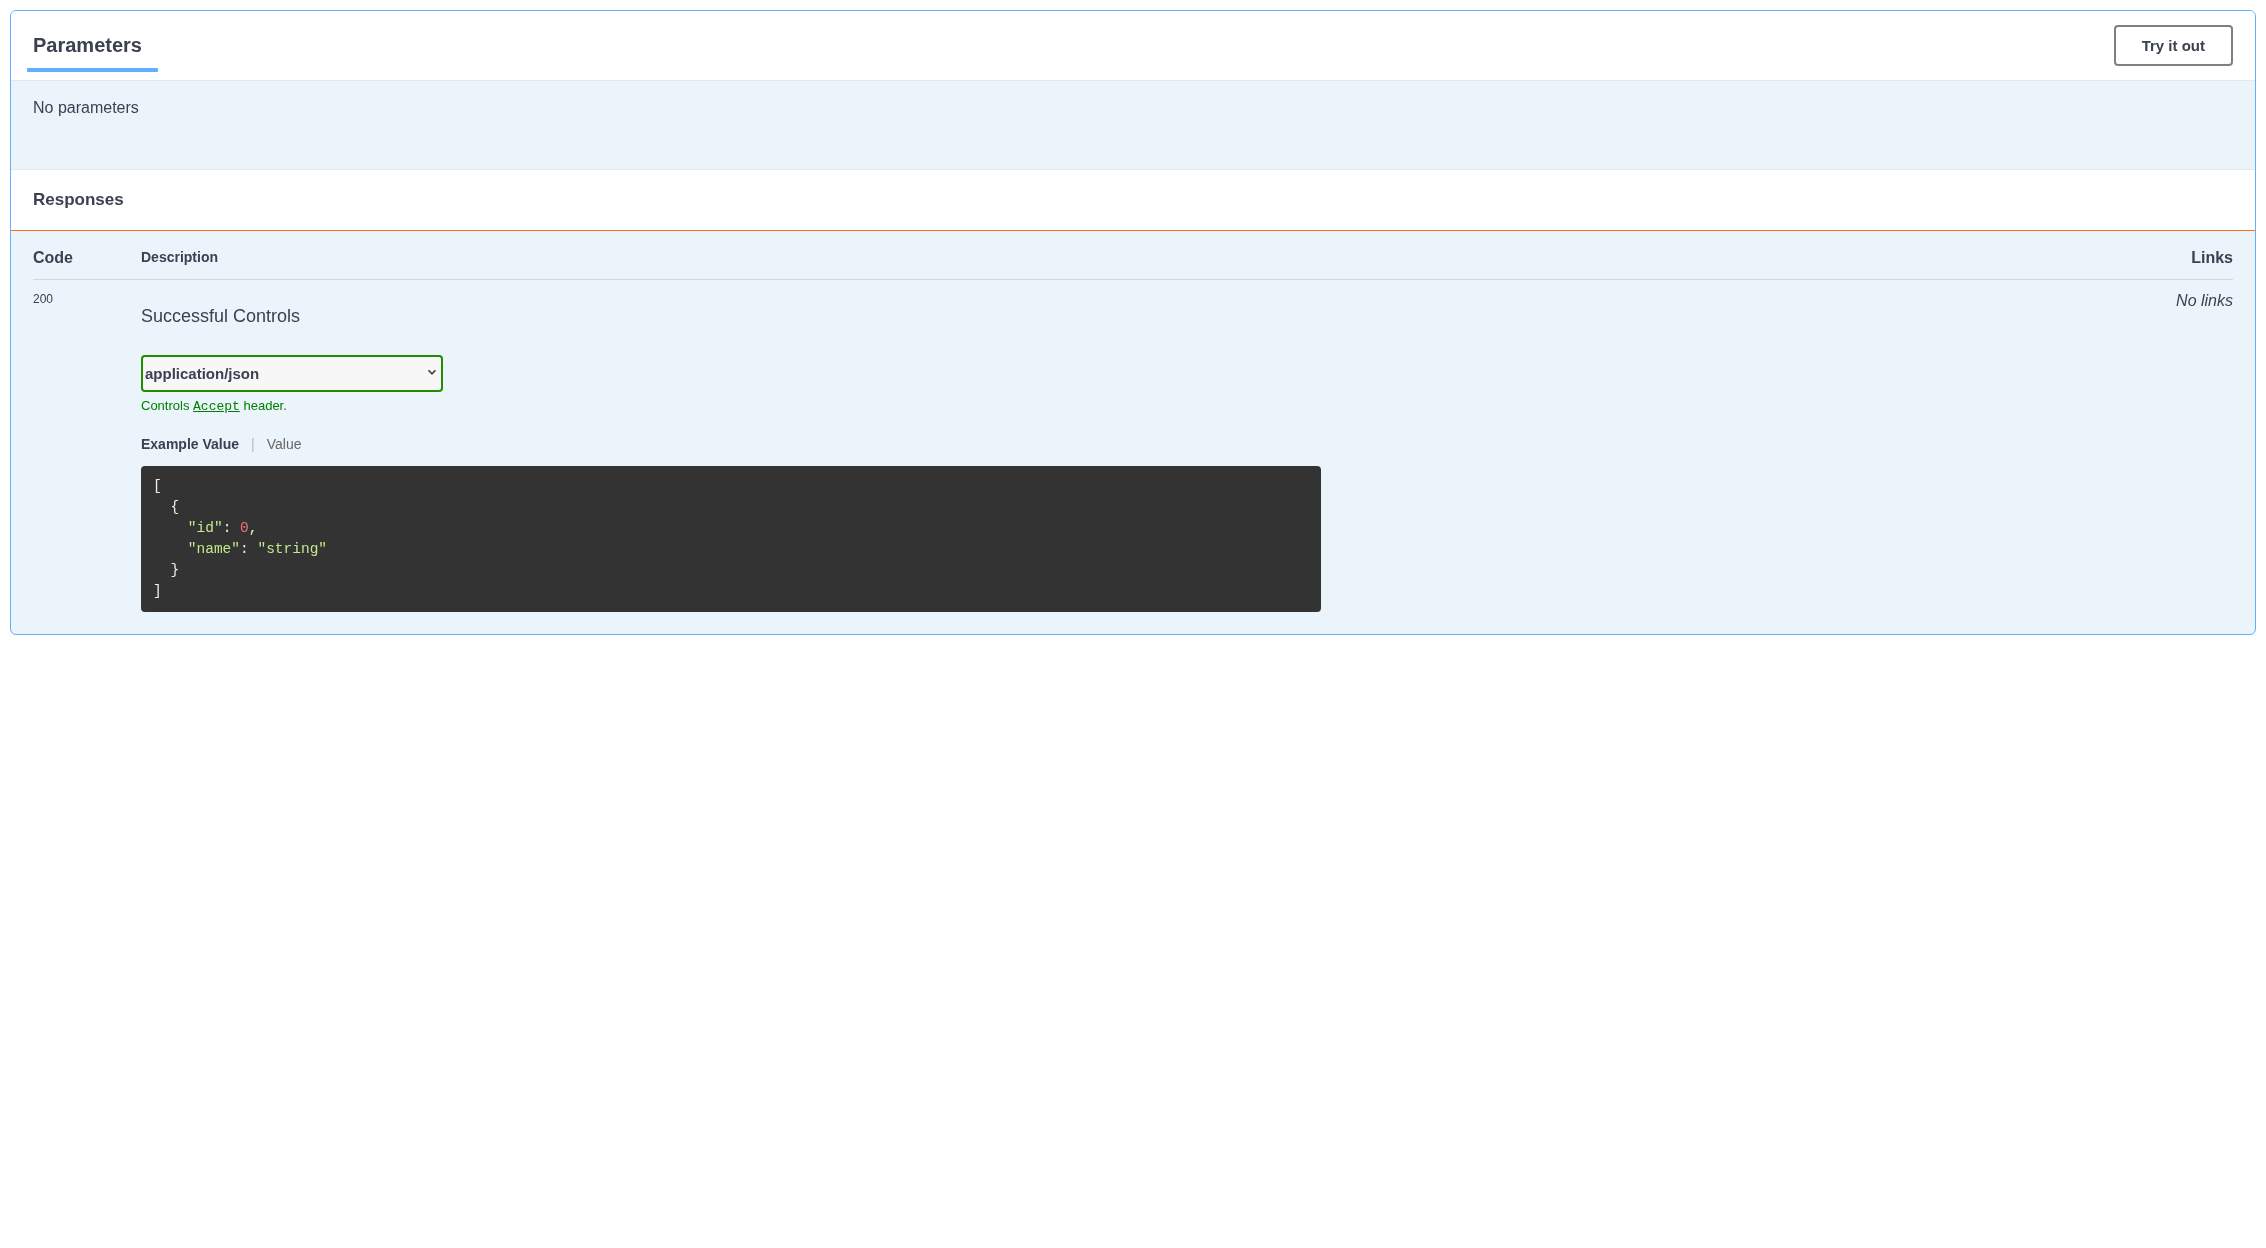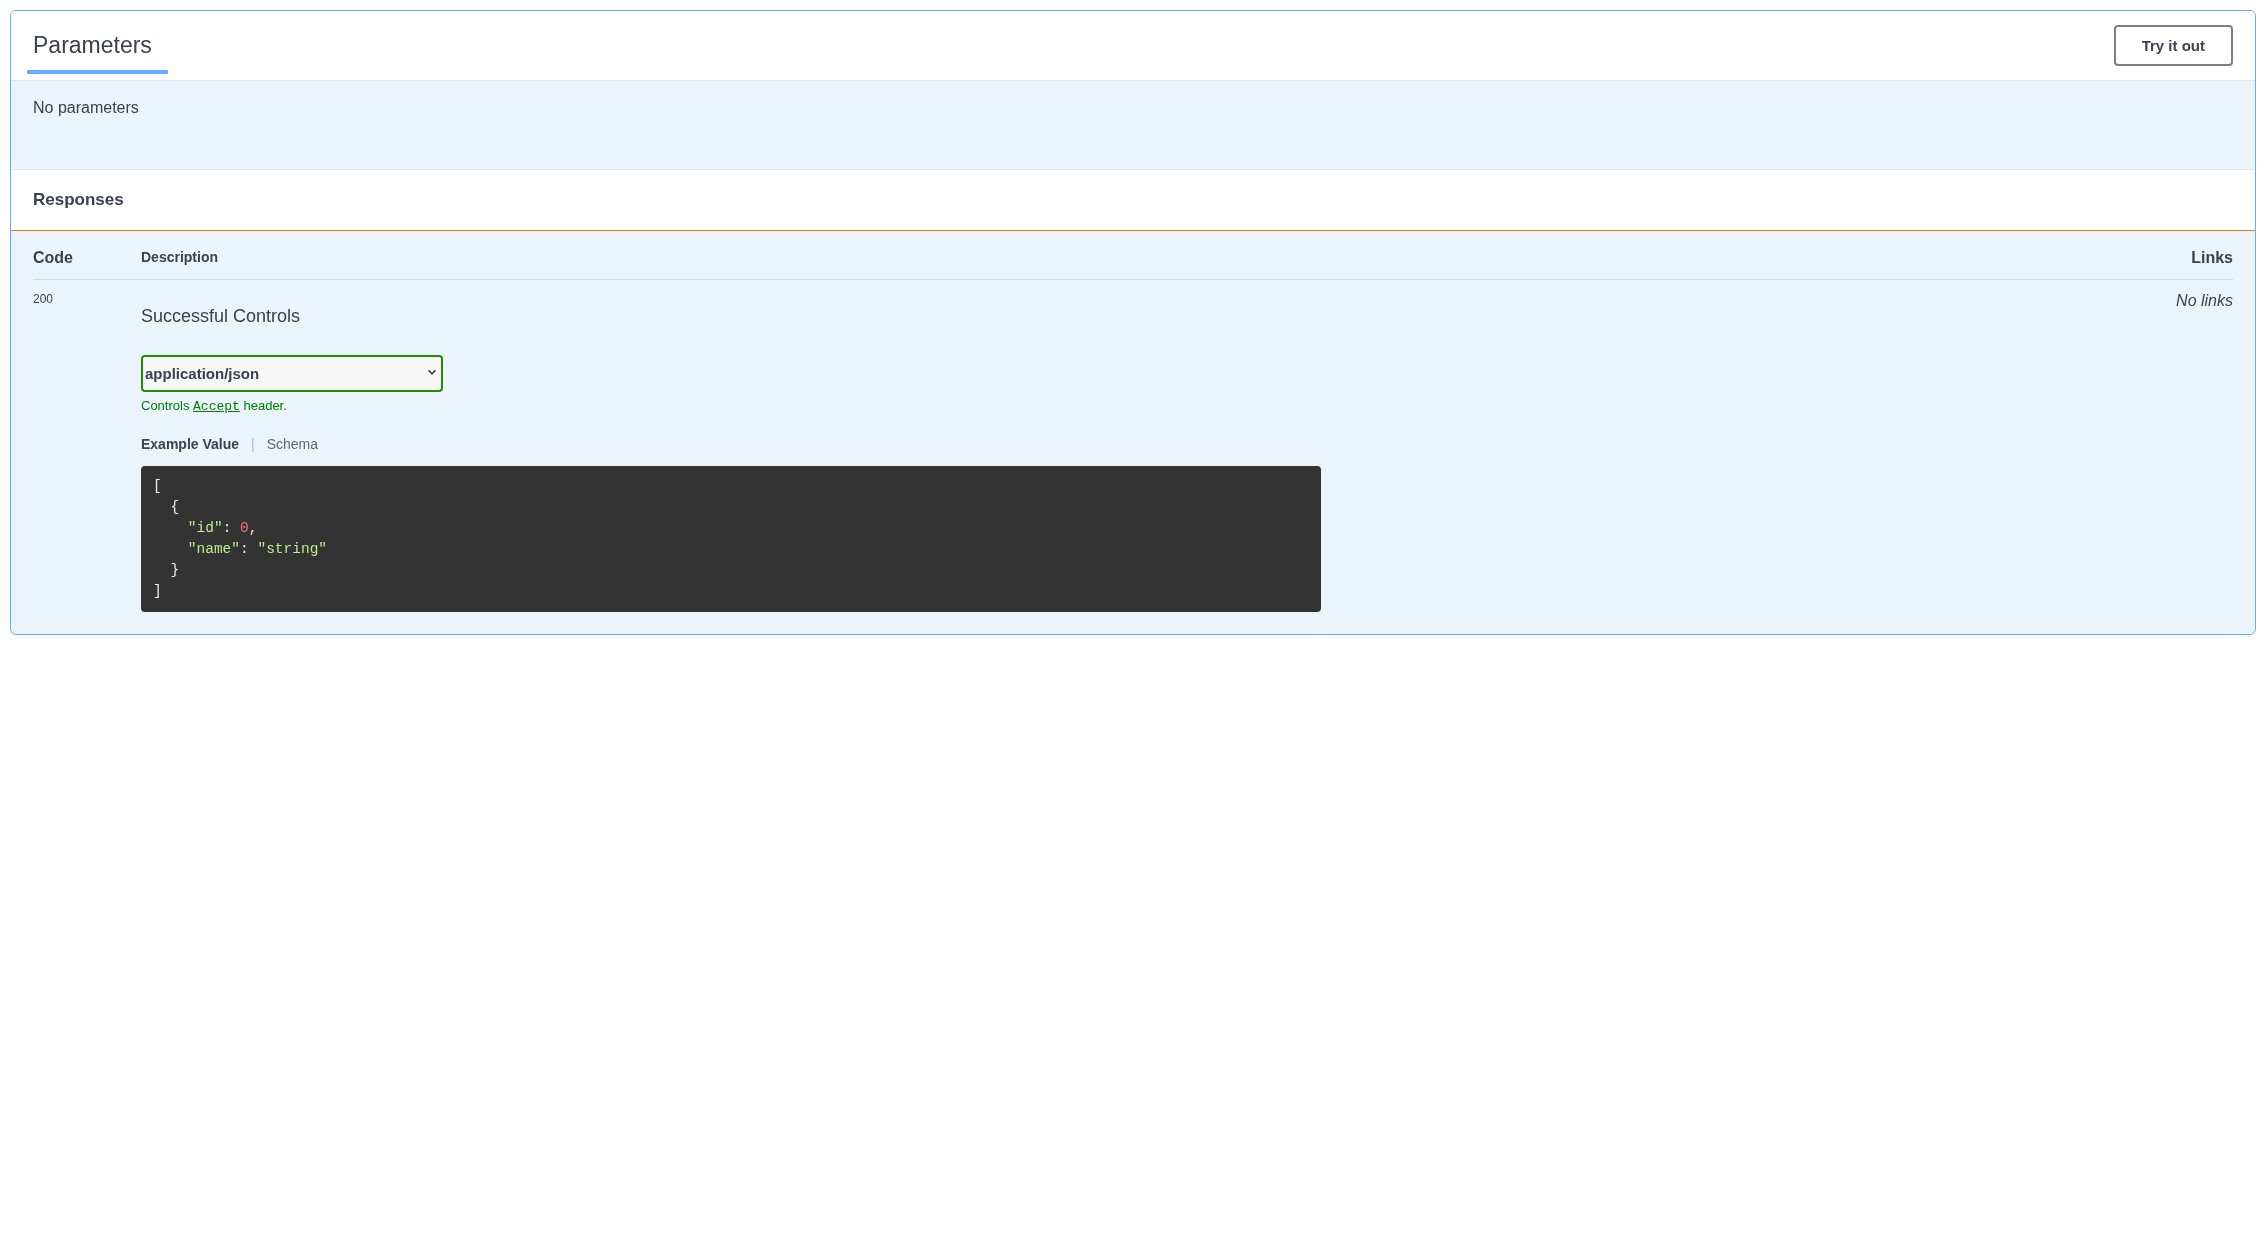--- a/index.html
+++ b/index.html
@@ -64,22 +64,22 @@
   }
   .section-header {
     display: flex;
     align-items: center;
     justify-content: space-between;
     padding: 14px 22px;
     background: #fff;
     border-bottom: 1px solid #e6e6e6;
   }
   .section-title {
-    font-weight: 400;
-    font-size: 23px;
+    font-weight: 700;
+    font-size: 20px;
     color: var(--text-dark);
     position: relative;
   }
   .parameters-tab {
     position: relative;
     padding-bottom: 14px;
     margin-bottom: -14px;
   }
   .parameters-tab::after {
     content: "";
@@ -235,21 +235,21 @@
               </svg>
           </span>
         </div>
         <div class="accept-note">
           <span>Controls </span><span class="mono">Accept</span><span> header.</span>
         </div>
 
         <div class="tabs-row">
           <span class="tab-active">Example Value</span>
           <span class="tab-sep">|</span>
-          <span class="tab-inactive">Schema</span>
+          <span class="tab-inactive">Value</span>
         </div>
 
         <div class="code-block" id="code-block"><span class="tok-punc">[</span>
   <span class="tok-punc">{</span>
     <span class="tok-key">"id"</span><span class="tok-punc">: </span><span class="tok-num">0</span><span class="tok-punc">,</span>
     <span class="tok-key">"name"</span><span class="tok-punc">: </span><span class="tok-str">"string"</span>
   <span class="tok-punc">}</span>
 <span class="tok-punc">]</span></div>
       </div>
       <div class="col-links">No links</div>

